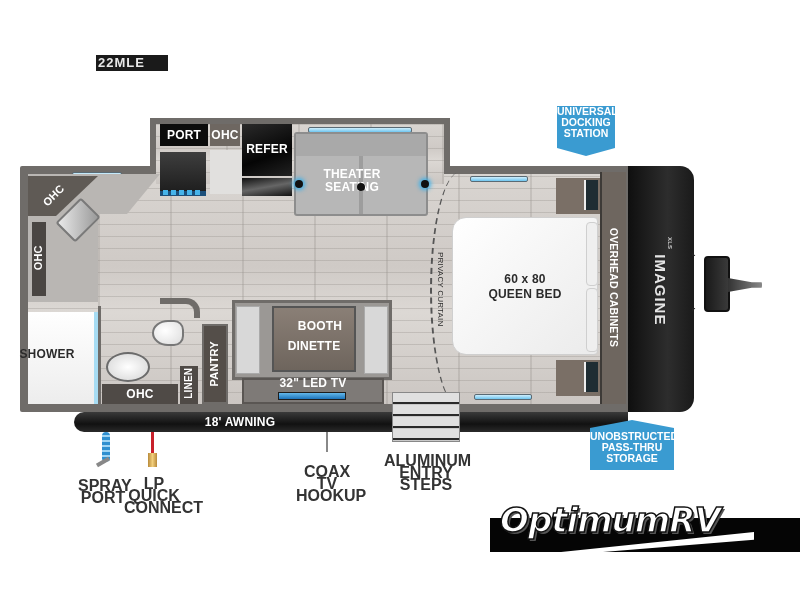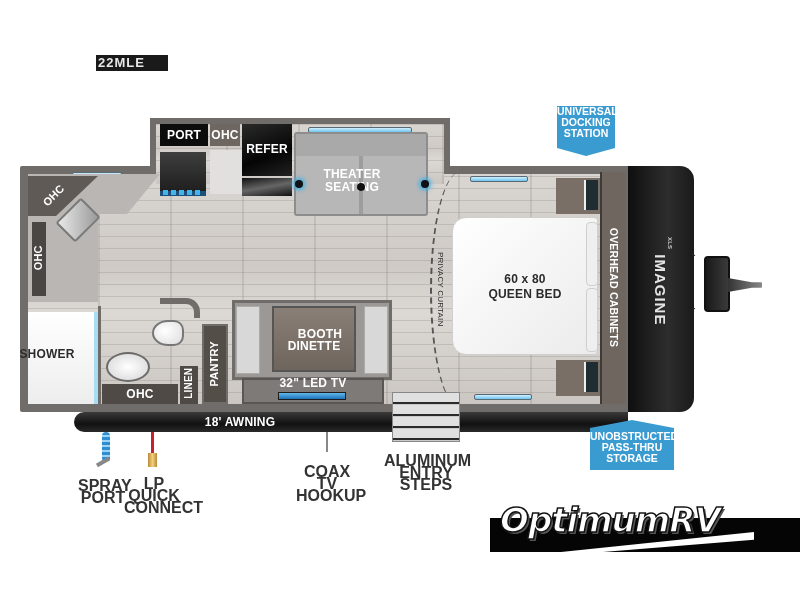--- a/index.html
+++ b/index.html
@@ -108,21 +108,21 @@
   <div class="abs" style="left:180px;top:366px;width:18px;height:38px;background:#4f4a46"></div>
   <div class="lbl" style="left:166px;top:378px;width:46px;font-size:10px;transform:rotate(-90deg)">LINEN</div>
 
   <div class="abs" style="left:202px;top:324px;width:26px;height:80px;background:#544e49;border:2px solid #6f6c69"></div>
   <div class="lbl" style="left:188px;top:358px;width:54px;font-size:11px;transform:rotate(-90deg)">PANTRY</div>
 
   <div class="abs" style="left:232px;top:300px;width:160px;height:80px;background:#9b9895;border:3px solid #6f6c69"></div>
   <div class="abs" style="left:236px;top:306px;width:24px;height:68px;background:#d8d8d8;border:1px solid #aaa"></div>
   <div class="abs" style="left:364px;top:306px;width:24px;height:68px;background:#d8d8d8;border:1px solid #aaa"></div>
   <div class="abs" style="left:272px;top:306px;width:84px;height:66px;background:linear-gradient(180deg,#8a7f76,#6e655d);border:2px solid #555"></div>
-  <div class="lbl" style="left:272px;top:328px;width:96px;font-size:12px">BOOTH</div>
+  <div class="lbl" style="left:272px;top:320px;width:96px;font-size:12px">BOOTH</div>
   <div class="lbl" style="left:272px;top:340px;width:84px;font-size:12px">DINETTE</div>
 
   <div class="abs" style="left:242px;top:378px;width:142px;height:26px;background:#7e7a77;border:2px solid #5a5653"></div>
   <div class="lbl" style="left:242px;top:377px;width:142px;font-size:12px">32" LED TV</div>
   <div class="abs" style="left:278px;top:392px;width:68px;height:8px;background:linear-gradient(180deg,#64b8ea,#1d74bb);border:1px solid #1d1d1d"></div>
 
   <div class="abs" style="left:74px;top:412px;width:318px;height:20px;background:linear-gradient(180deg,#3a3a3a,#111 60%,#2a2a2a);border-radius:10px 0 0 10px"></div>
   <div class="lbl" style="left:150px;top:416px;width:180px;font-size:12px">18' AWNING</div>
   <div class="abs" style="left:460px;top:412px;width:168px;height:20px;background:linear-gradient(180deg,#3a3a3a,#111 60%,#2a2a2a)"></div>
 

